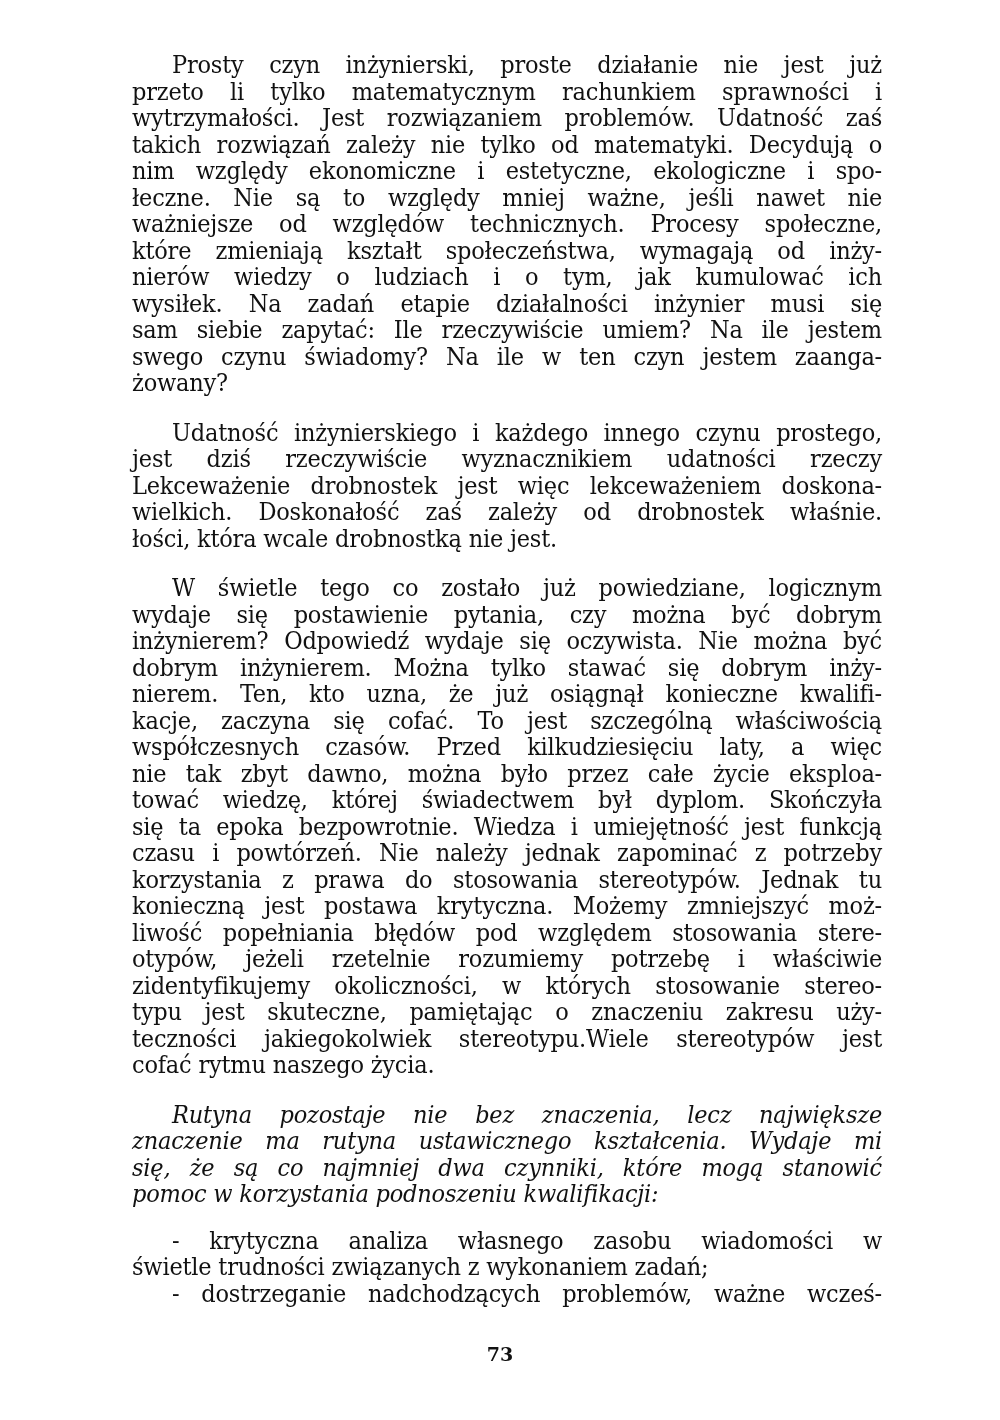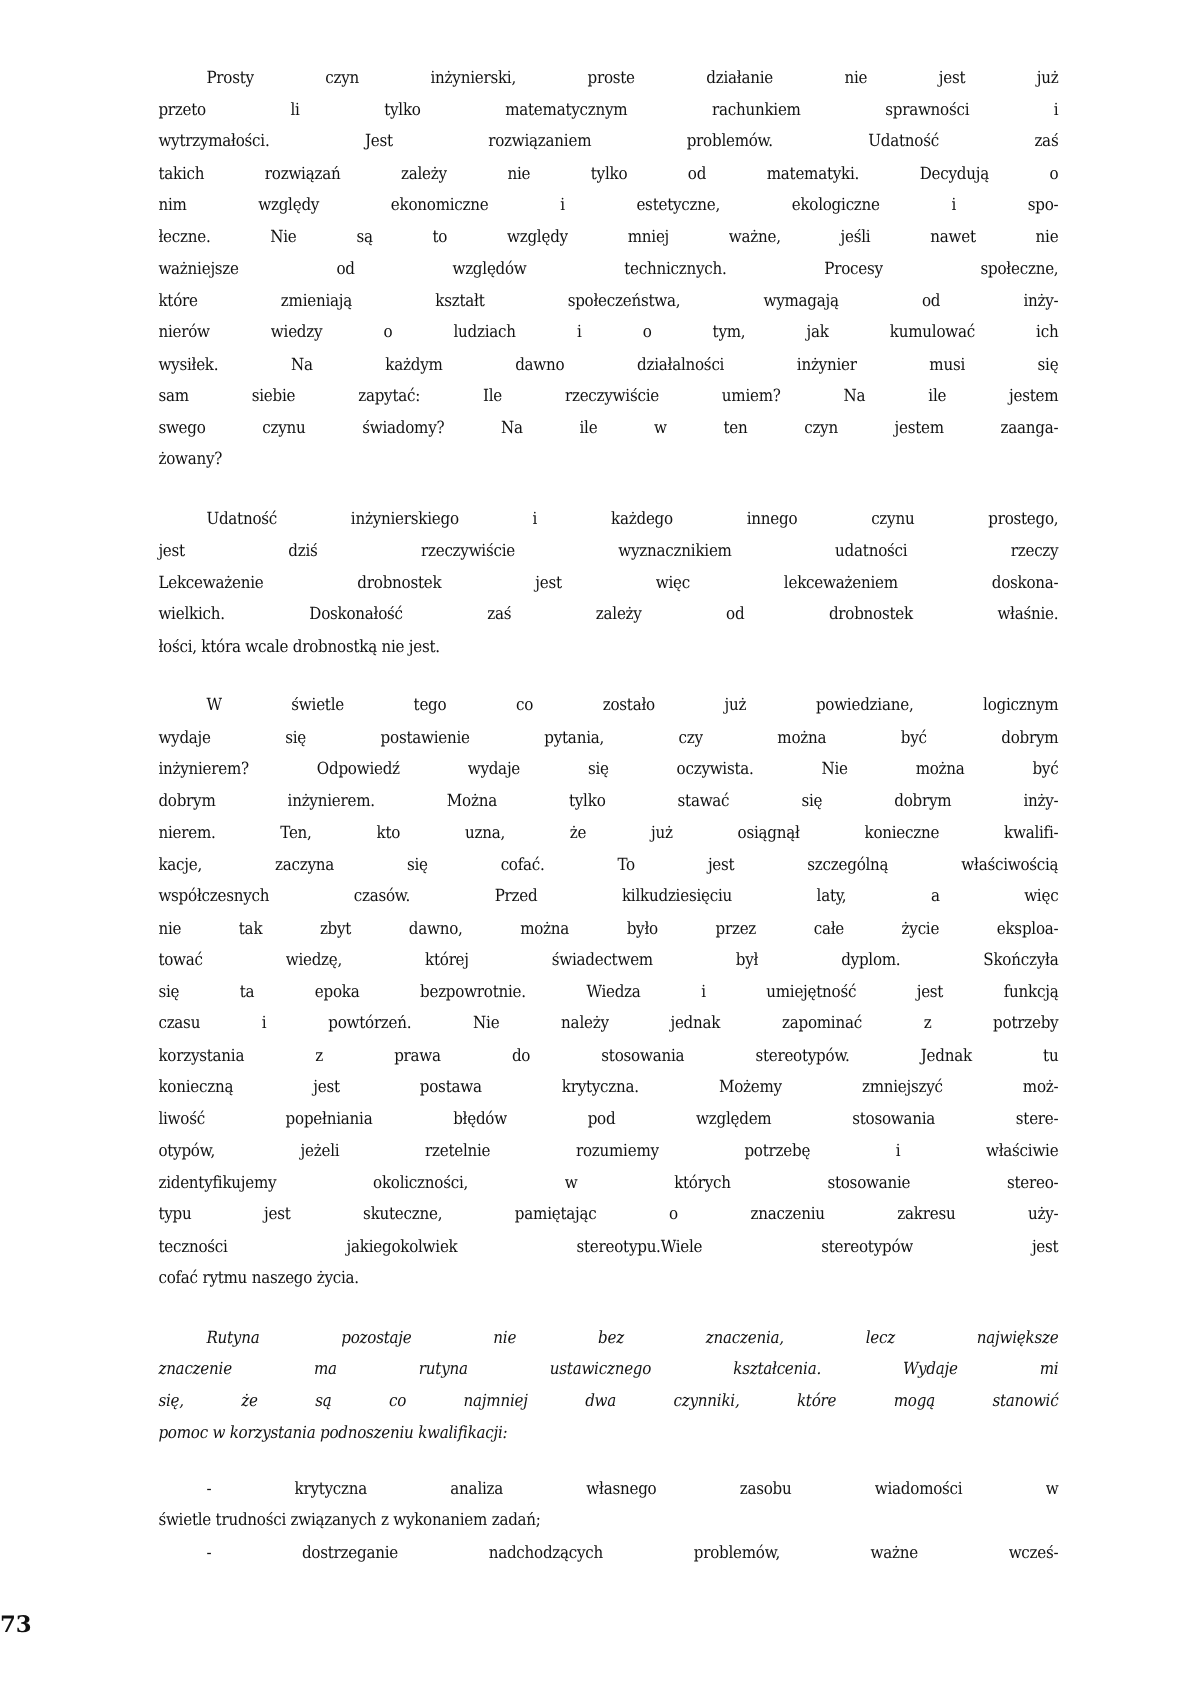--- a/index.html
+++ b/index.html
@@ -12,21 +12,21 @@
     height: 1420px;
     position: relative;
     overflow: hidden;
   }
   .page {
     position: absolute;
     left: 132px;
     top: 52px;
     width: 750px;
     font-family: "DejaVu Serif", "Liberation Serif", serif;
-    font-size: 14px;
+    font-size: 25px;
     color: #111111;
     -webkit-font-smoothing: antialiased;
   }
   .paragraph {
     margin: 0 0 23px 0;
   }
   .line {
     display: block;
     height: 26.5px;
     line-height: 26.5px;
@@ -44,21 +44,21 @@
     padding-left: 40px;
   }
   .list {
     margin-top: 20px;
   }
   .page-number {
     position: absolute;
     left: 0;
     width: 1000px;
     top: 1343px;
-    text-align: left;
+    text-align: center;
     font-family: "DejaVu Serif", "Liberation Serif", serif;
     font-weight: bold;
     font-size: 19px;
     color: #111111;
   }
 </style>
 </head>
 <body>
 
 <div class="page">
@@ -66,21 +66,21 @@
   <div class="paragraph">
     <span class="line indent">Prosty czyn inżynierski, proste działanie nie jest już</span>
     <span class="line">przeto li tylko matematycznym rachunkiem sprawności i</span>
     <span class="line">wytrzymałości. Jest rozwiązaniem problemów. Udatność zaś</span>
     <span class="line">takich rozwiązań zależy nie tylko od matematyki. Decydują o</span>
     <span class="line">nim względy ekonomiczne i estetyczne, ekologiczne i spo-</span>
     <span class="line">łeczne. Nie są to względy mniej ważne, jeśli nawet nie</span>
     <span class="line">ważniejsze od względów technicznych. Procesy społeczne,</span>
     <span class="line">które zmieniają kształt społeczeństwa, wymagają od inży-</span>
     <span class="line">nierów wiedzy o ludziach i o tym, jak kumulować ich</span>
-    <span class="line">wysiłek. Na każdym dawno działalności inżynier musi się</span>
+    <span class="line">wysiłek. Na zadań etapie działalności inżynier musi się</span>
     <span class="line">sam siebie zapytać: Ile rzeczywiście umiem? Na ile jestem</span>
     <span class="line">swego czynu świadomy? Na ile w ten czyn jestem zaanga-</span>
     <span class="line last">żowany?</span>
   </div>
 
   <div class="paragraph">
     <span class="line indent">Udatność inżynierskiego i każdego innego czynu prostego,</span>
     <span class="line">jest dziś rzeczywiście wyznacznikiem udatności rzeczy</span>
     <span class="line">Lekceważenie drobnostek jest więc lekceważeniem doskona-</span>
     <span class="line">wielkich. Doskonałość zaś zależy od drobnostek właśnie.</span>

